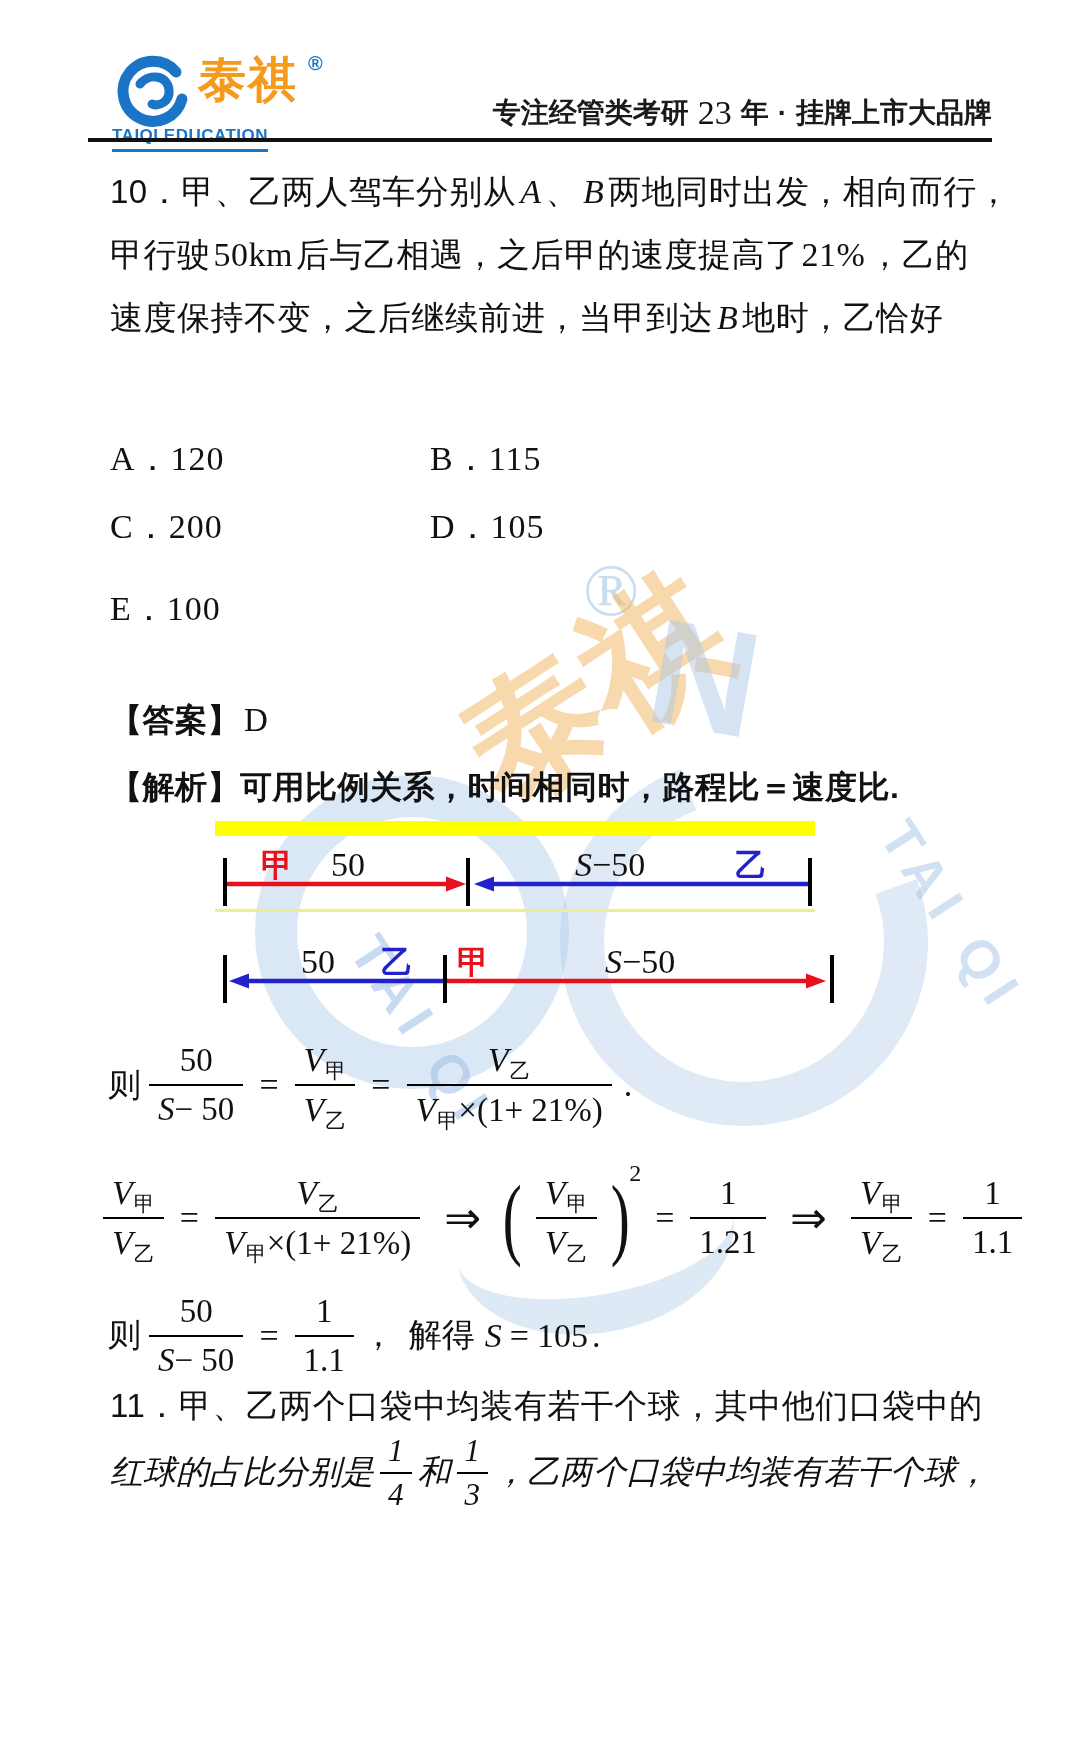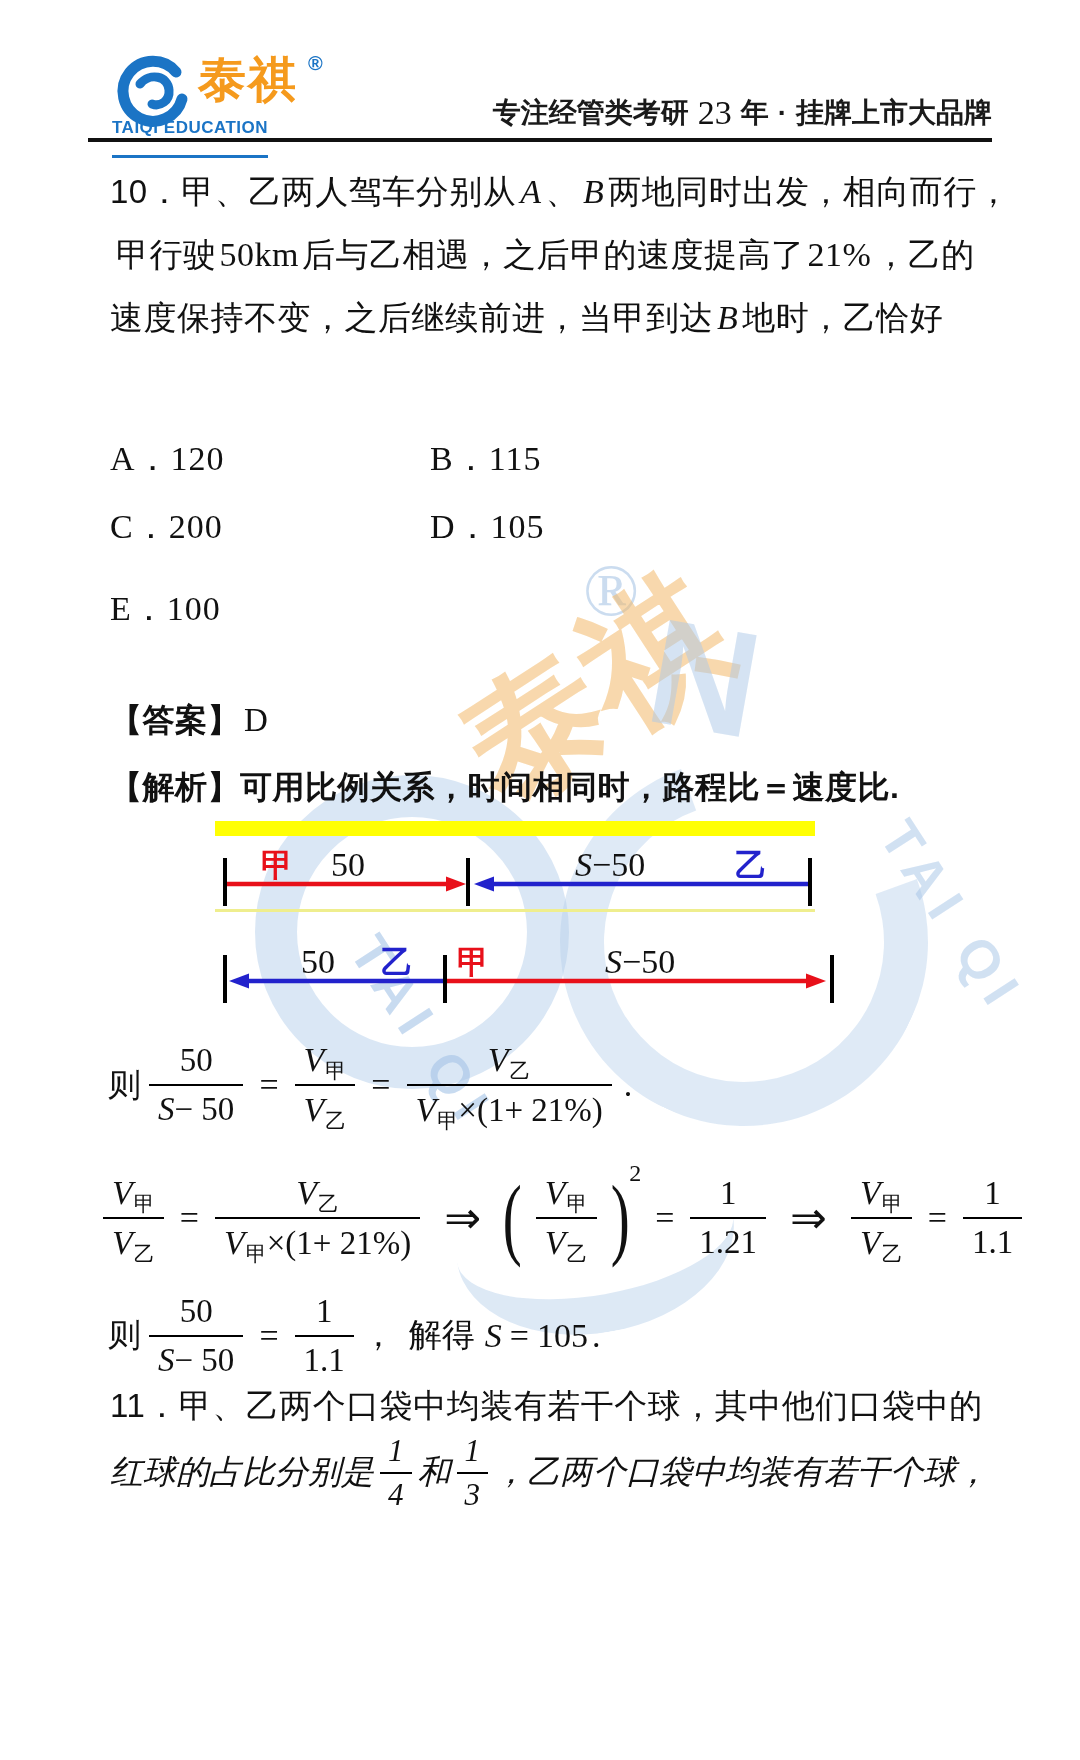--- a/index.html
+++ b/index.html
@@ -8,22 +8,22 @@
   .abs{position:absolute;}
   .content{position:absolute;inset:0;z-index:1;}
   .wm-layer{position:absolute;inset:0;z-index:0;pointer-events:none;}
   .wm{position:absolute;}
   .it{font-style:italic;}
 
   
   .logo{left:112px;top:54px;width:230px;height:100px;}
   .logo-cn{position:absolute;left:86px;top:-6px;font-size:48px;font-weight:700;color:#f59a1d;letter-spacing:2px;}
   .logo-reg{position:absolute;left:196px;top:-2px;font-size:20px;color:#1b74c5;font-weight:700;}
-  .logo-en{position:absolute;left:0px;top:64px;font-size:17px;font-weight:700;color:#1b74c5;
-           letter-spacing:0.5px;border-bottom:3px solid #1b74c5;padding-bottom:17px;}
+  .logo-en{position:absolute;left:0px;top:72px;font-size:17px;font-weight:700;color:#1b74c5;
+           letter-spacing:0.5px;border-bottom:3px solid #1b74c5;padding-bottom:3px;}
   .tagline{right:88px;top:94px;display:flex;align-items:center;gap:9px;}
   .tagline .zh{font-size:28px;font-weight:700;color:#1a1a1a;}
   .tagline .yrs{font-size:34px;font-family:"Liberation Serif",serif;font-weight:400;}
   .rule{left:88px;top:138px;width:904px;height:3.5px;background:#111;}
 
   
   .qline{font-size:33px;font-weight:400;letter-spacing:0.5px;white-space:nowrap;}
   .qline .var{font-family:"Liberation Serif",serif;font-style:italic;font-size:34px;padding:0 4px;}
   .qline .num{font-family:"Liberation Serif",serif;font-size:34px;padding:0 3px;}
   .optrow{font-family:"Liberation Serif",serif;font-size:34px;letter-spacing:1px;}
@@ -106,21 +106,21 @@
       <span class="zh">年</span>
       <span class="zh">·</span>
       <span class="zh">挂牌上市大品牌</span>
     </div>
 
     <div class="abs rule"></div>
 
     <div class="abs qline" style="left:110px;top:170px;">
       <span>10．甲、乙两人驾车分别从</span><span class="var">A</span><span>、</span><span class="var">B</span><span>两地同时出发，相向而行，</span>
     </div>
-    <div class="abs qline" style="left:116px;top:233px;">
+    <div class="abs qline" style="left:110px;top:233px;">
       <span>甲行驶</span><span class="num">50km</span><span>后与乙相遇，之后甲的速度提高了</span><span class="num">21%</span><span>，乙的</span>
     </div>
     <div class="abs qline" style="left:110px;top:296px;">
       <span>速度保持不变，之后继续前进，当甲到达</span><span class="var">B</span><span>地时，乙恰好</span>
     </div>
 
     <div class="abs optrow" style="left:110px;top:436px;width:700px;">
       <span><span>A．</span><span>120</span></span>
       <span class="opt2"><span>B．</span><span>115</span></span>
     </div>

